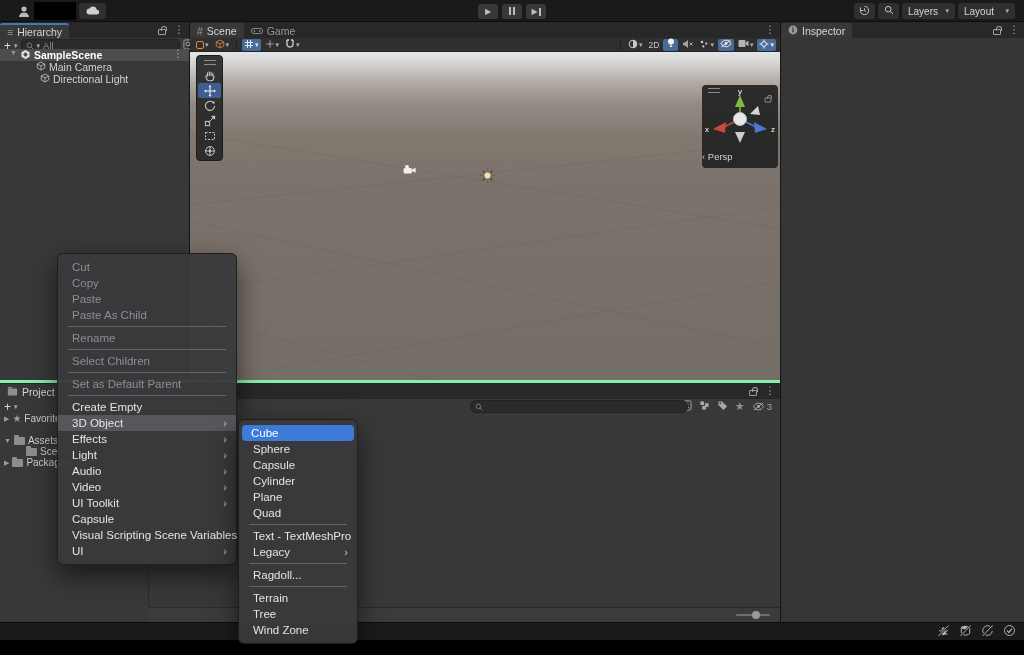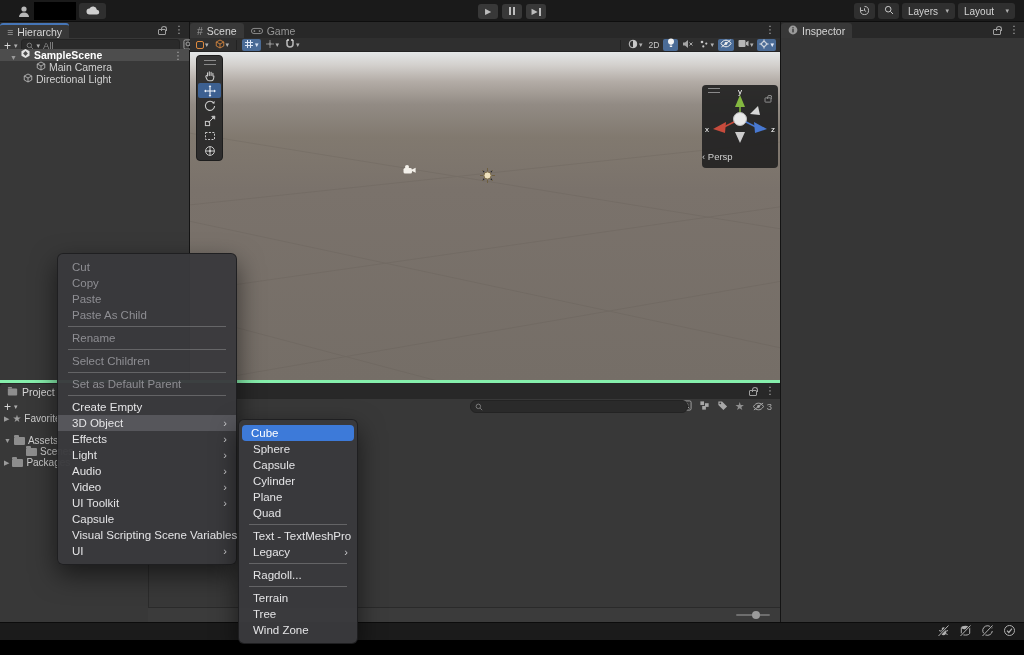--- a/index.html
+++ b/index.html
@@ -28,21 +28,21 @@
   .lock:before{content:"";position:absolute;top:-4px;left:2px;width:4px;height:4px;border:1px solid #9f9f9f;border-bottom:none;border-radius:3px 3px 0 0}
   .kebab{color:#b5b5b5;font-size:10px;line-height:10px}
   .search{background:#2a2a2a;border:1px solid #232323;border-radius:3px;display:flex;align-items:center;height:13px;padding:0 4px;gap:3px}
   .search input{flex:1;background:none;border:none;outline:none;color:#ddd;font-size:9.5px;min-width:0;font-family:"Liberation Sans",sans-serif}
   .search input::placeholder{color:#8b8b8b}
 
   
   #hierarchy{left:0;top:22px;width:190px;height:358px;border-right:1px solid #141414}
   #h-toolbar{position:absolute;left:0;top:16px;right:0;height:15px;display:flex;align-items:center;padding:0 4px;gap:3px}
   .plus{color:#d8d8d8;font-size:12px;line-height:10px}
-  .hrow{position:absolute;left:0;right:0;height:12px;display:flex;align-items:flex-end;gap:3px;font-size:10.5px;color:#d2d2d2}
+  .hrow{position:absolute;left:0;right:0;height:12px;display:flex;align-items:flex-start;gap:3px;font-size:10.5px;color:#d2d2d2}
   .hrow.selected{background:#4d4d4d;color:#fff}
   .tri{font-size:7px;color:#9a9a9a}
 
   
   #scene{left:190px;top:22px;width:590px;height:358px}
   #s-toolbar{position:absolute;left:0;right:0;top:16px;height:14px;background:#2f2f2f;border-bottom:1px solid #232323;display:flex;align-items:center;padding:0 4px;gap:2px}
   .tbtn{height:12px;min-width:15px;border-radius:2px;display:flex;align-items:center;justify-content:center;gap:1px;padding:0 2px;color:#c8c8c8;font-size:8.5px}
   .tbtn.on{background:#4a6b96;color:#fff}
   .tsep{width:1px;height:10px;background:#222;margin:0 3px}
   #viewport{position:absolute;left:0;right:0;top:30px;bottom:0;background:linear-gradient(180deg,#e4e7e8 0%,#d3d0cd 4%,#b3aca6 9%,#928b84 16%,#81796f 26%,#7a726b 42%,#756e67 100%);overflow:hidden}
@@ -172,21 +172,21 @@
       <span style="font-weight:bold">SampleScene</span>
       <span class="kebab" style="margin-left:auto;margin-right:6px">⋮</span>
     </div>
     <div class="hrow" style="top:39px;padding-left:36px">
       <span><svg width="10" height="10" viewBox="0 0 12 12">
             <path d="M6 1.2l4.5 2.4v4.8L6 10.8 1.5 8.4V3.6z" fill="none" stroke="#bfbfbf"></path>
             <path d="M1.5 3.6L6 6l4.5-2.4M6 6v4.8" stroke="#bfbfbf" fill="none"></path>
           </svg></span>
       <span>Main Camera</span>
     </div>
-    <div class="hrow" style="top:51px;padding-left:23px">
+    <div class="hrow" style="top:51px;padding-left:40px">
       <span><svg width="10" height="10" viewBox="0 0 12 12">
             <path d="M6 1.2l4.5 2.4v4.8L6 10.8 1.5 8.4V3.6z" fill="none" stroke="#bfbfbf"></path>
             <path d="M1.5 3.6L6 6l4.5-2.4M6 6v4.8" stroke="#bfbfbf" fill="none"></path>
           </svg></span>
       <span>Directional Light</span>
     </div>
   </div>
 
   <div id="scene" class="panel">
     <div class="tabbar">

